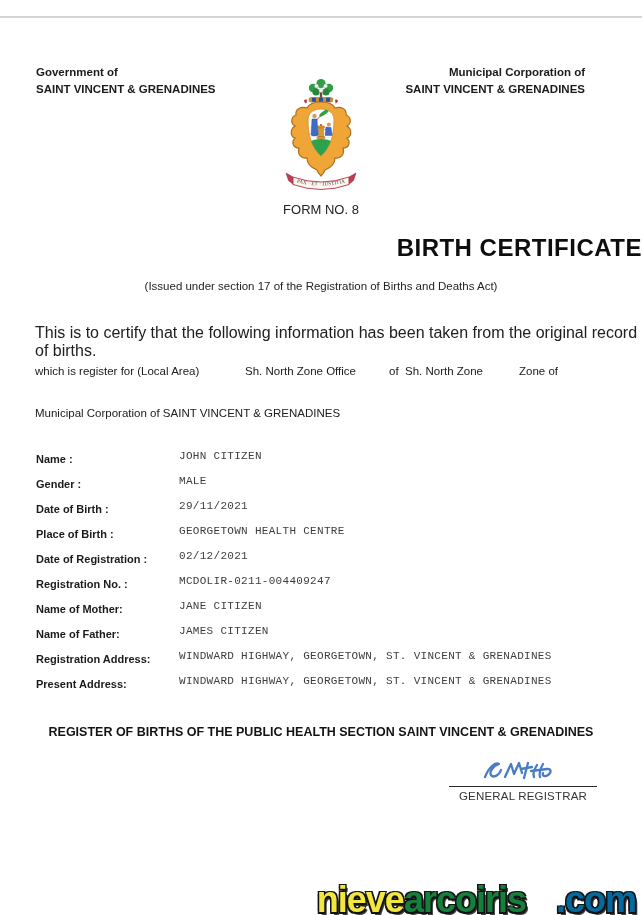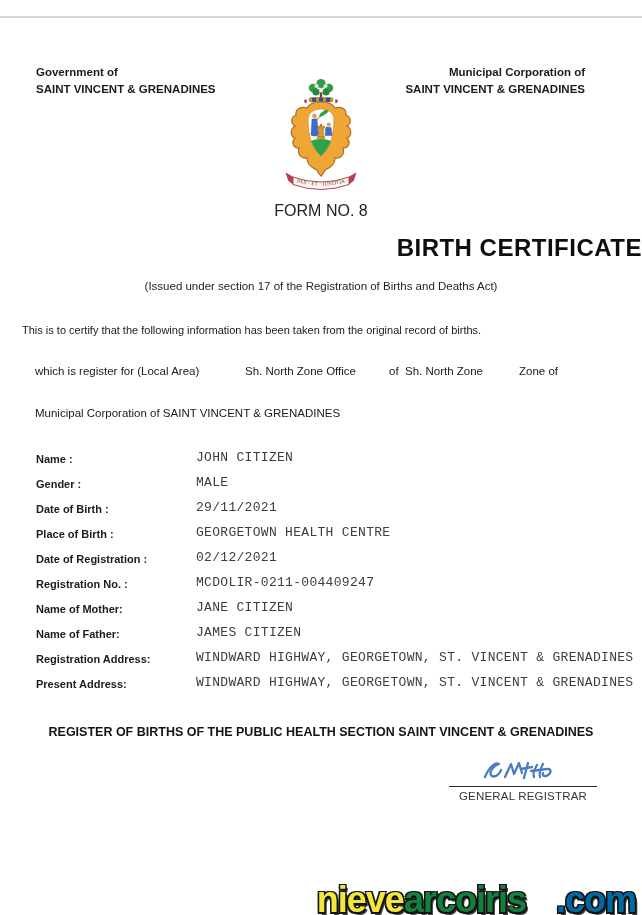--- a/index.html
+++ b/index.html
@@ -8,39 +8,39 @@
     position:relative; width:642px; height:915px; background:#fff;
     font-family:"Liberation Sans", sans-serif; color:#1c1c1c;
     border-top:2px solid #d6d6d6; overflow:hidden; margin:16px auto;
   }
   .hdr { position:absolute; top:46px; font-weight:bold; font-size:11.5px; line-height:17px; color:#1b1b1b; }
   .hdr-left  { left:36px; }
   .hdr-right { right:57px; text-align:right; }
 
   .emblem { position:absolute; left:281px; top:58px; width:80px; height:124px; }
 
-  .form-no  { position:absolute; top:184px; left:0; width:642px; text-align:center; font-size:16px; color:#222; }
+  .form-no  { position:absolute; top:184px; left:0; width:642px; text-align:center; font-size:13px; color:#222; }
   .title    { position:absolute; top:216px; left:0; width:642px; text-align:right;
               font-size:24px; font-weight:bold; letter-spacing:.5px; color:#0e0e0e; }
   .subtitle { position:absolute; top:262px; left:0; width:642px; text-align:center; font-size:11.5px; color:#242424; }
-  .certify  { position:absolute; top:306px; left:22px; font-size:11px; color:#202020; }
+  .certify  { position:absolute; top:306px; left:35px; font-size:16px; color:#202020; }
 
   .regline span { position:absolute; top:347px; font-size:11.5px; color:#202020; white-space:pre; }
   .regline .p1 { left:35px; }
   .regline .p2 { left:245px; }
   .regline .p3 { left:389px; }
   .regline .p4 { left:519px; }
 
   .muni { position:absolute; top:389px; left:35px; font-size:11.5px; color:#202020; }
 
   .fields { position:absolute; top:431px; left:36px; width:570px; }
   .frow   { position:relative; height:25px; }
   .flabel { font-weight:bold; font-size:11px; color:#1b1b1b; }
-  .fvalue { position:absolute; left:160px; top:1px; font-family:"Liberation Mono", monospace;
-            font-size:13px; letter-spacing:.3px; color:#3d3d3d; white-space:nowrap; }
+  .fvalue { position:absolute; left:143px; top:1px; font-family:"Liberation Mono", monospace;
+            font-size:11px; letter-spacing:.3px; color:#3d3d3d; white-space:nowrap; }
 
   .register-statement { position:absolute; top:707px; left:0; width:642px; text-align:center;
                         font-weight:bold; font-size:12.5px; color:#141414; }
 
   .sigblock  { position:absolute; left:448px; top:740px; width:150px; text-align:center; }
   .signature { display:block; margin:0 auto; }
   .sigline   { border-top:1.5px solid #2a2a2a; width:148px; margin:1px auto 0; }
   .sigtitle  { font-size:11.5px; color:#343434; padding-top:3px; letter-spacing:.2px; }
 
   .watermark { position:absolute; top:861px; right:6px; white-space:nowrap;

